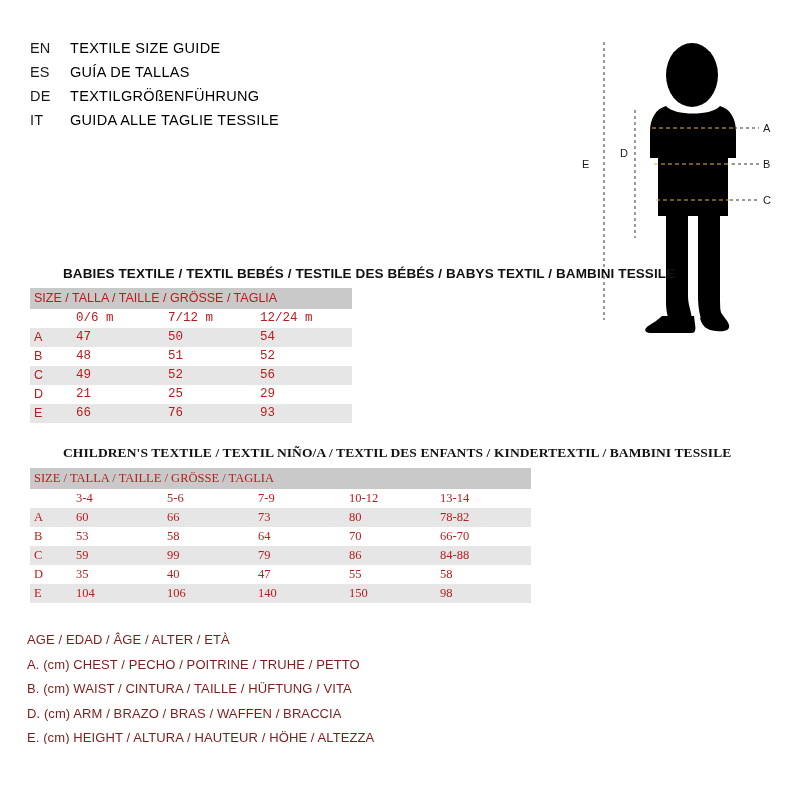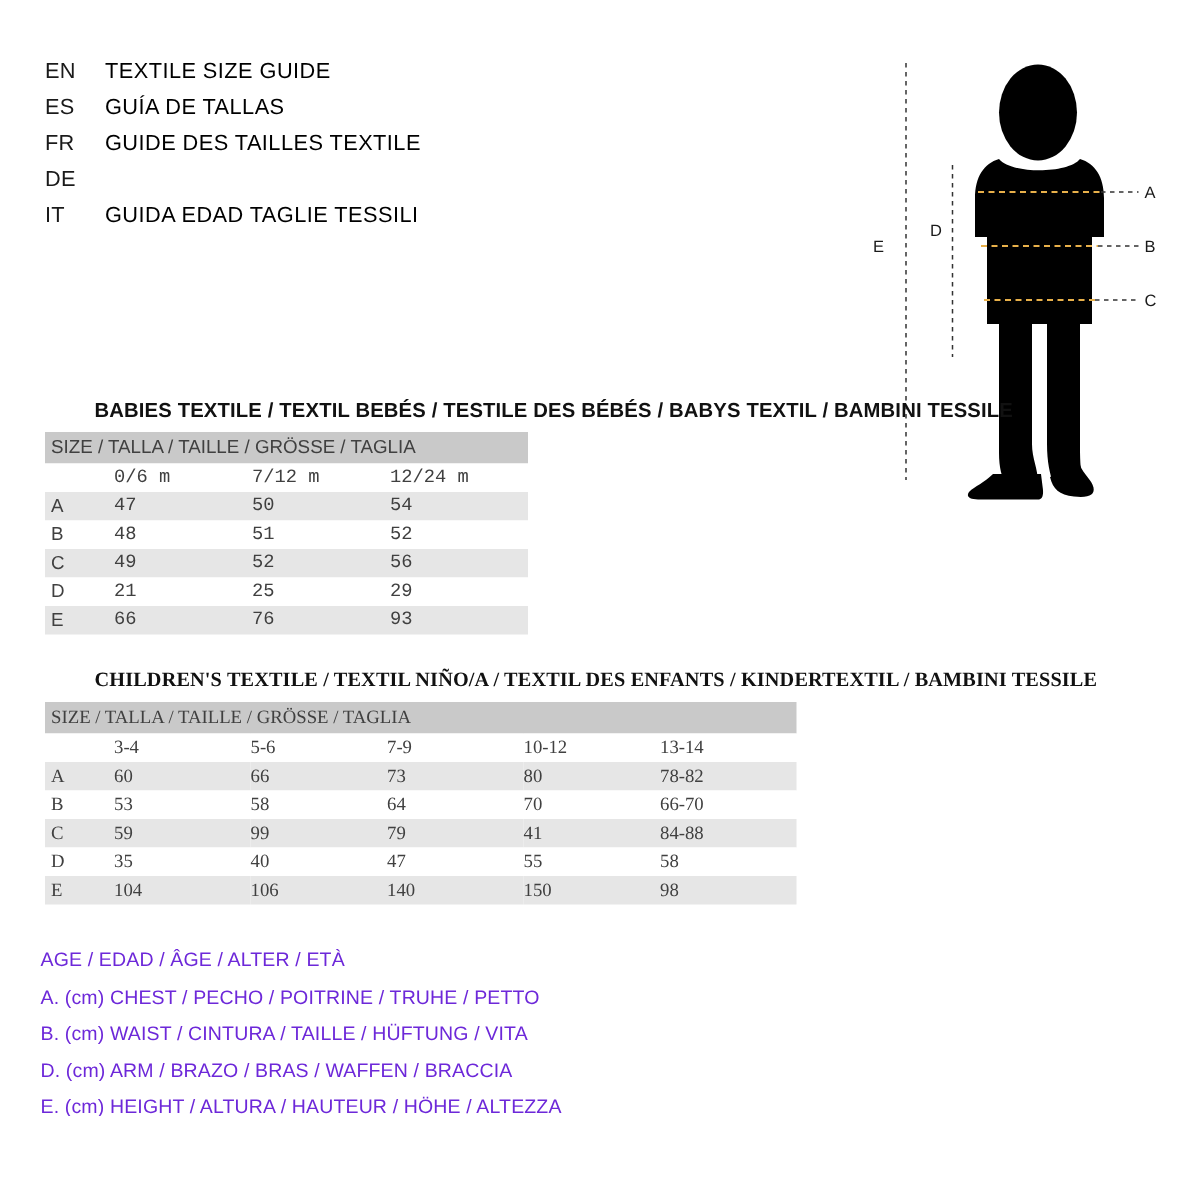--- a/index.html
+++ b/index.html
@@ -59,21 +59,21 @@
     font-size: 13.5px;
     font-weight: bold;
     color: #111;
     margin-bottom: 7px;
     letter-spacing: 0.1px;
     padding-left: 33px;
   }
   table {
     border-collapse: collapse;
     font-size: 12.5px;
-    color: #404040;
+    color: #b91c1c;
   }
   table td, table th {
     padding: 0;
     font-weight: normal;
     text-align: left;
     height: 19px;
     line-height: 19px;
     white-space: nowrap;
   }
   .hdr-band td {
@@ -96,48 +96,45 @@
   .tbl-kids .c-label { width: 46px; }
   .tbl-kids .c-val { width: 91px; }
 
   
   .legend {
     position: absolute;
     left: 27px;
     top: 628px;
     font-size: 13px;
     line-height: 24.5px;
-    color: #6d28d9;
+    color: #7f1d1d;
   }
   .legend div { letter-spacing: 0.1px; }
 </style>
 </head>
 <body>
 
 <div class="page">
 
   <div class="lang-block">
     <div class="lang-row">
       <span class="lang-code">EN</span>
       <span class="lang-title">TEXTILE SIZE GUIDE</span>
     </div>
     <div class="lang-row">
       <span class="lang-code">ES</span>
       <span class="lang-title">GUÍA DE TALLAS</span>
     </div>
     <div class="lang-row">
-      <span class="lang-code">FR</span>
-      <span class="lang-title">GUIDE DES TAILLES TEXTILE</span>
-    </div>
-    <div class="lang-row">
       <span class="lang-code">DE</span>
+      <span class="lang-title">TEXTILGRÖßENFÜHRUNG</span>
     </div>
     <div class="lang-row">
       <span class="lang-code">IT</span>
-      <span class="lang-title">GUIDA EDAD TAGLIE TESSILI</span>
+      <span class="lang-title">GUIDA ALLE TAGLIE TESSILE</span>
     </div>
   </div>
 
   <div class="figure">
     <svg width="215" height="320" viewBox="0 0 215 320" xmlns="http://www.w3.org/2000/svg">
 
       <g stroke="#333" stroke-width="1" stroke-dasharray="3,3" fill="none">
         <line x1="34" y1="22" x2="34" y2="300"></line>
         <line x1="65" y1="90" x2="65" y2="218"></line>
       </g>
@@ -251,21 +248,21 @@
         <td class="c-val">58</td>
         <td class="c-val">64</td>
         <td class="c-val">70</td>
         <td class="c-val">66-70</td>
       </tr>
       <tr class="row-zebra">
         <td class="c-label">C</td>
         <td class="c-val">59</td>
         <td class="c-val">99</td>
         <td class="c-val">79</td>
-        <td class="c-val">41</td>
+        <td class="c-val">86</td>
         <td class="c-val">84-88</td>
       </tr>
       <tr class="row-plain">
         <td class="c-label">D</td>
         <td class="c-val">35</td>
         <td class="c-val">40</td>
         <td class="c-val">47</td>
         <td class="c-val">55</td>
         <td class="c-val">58</td>
       </tr>

